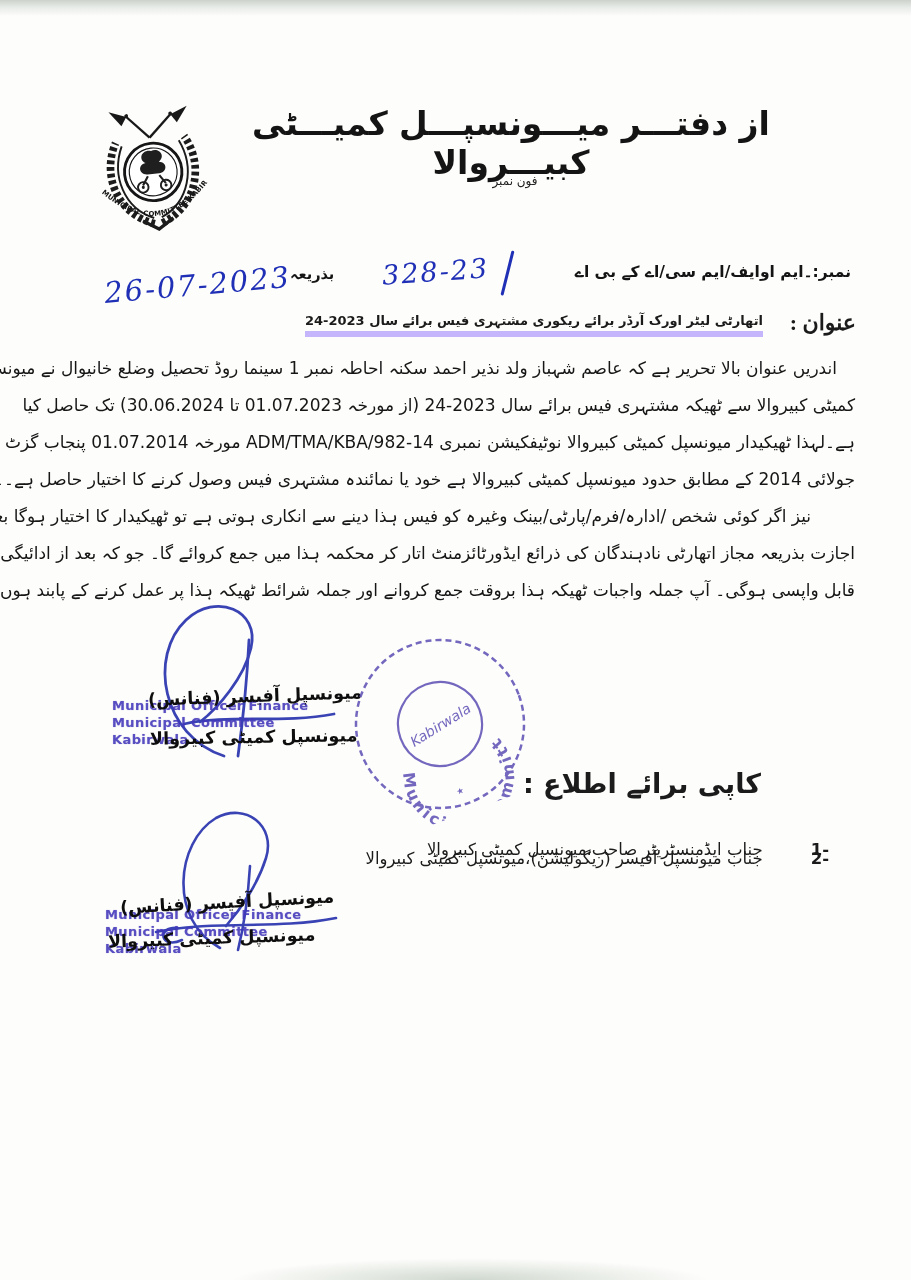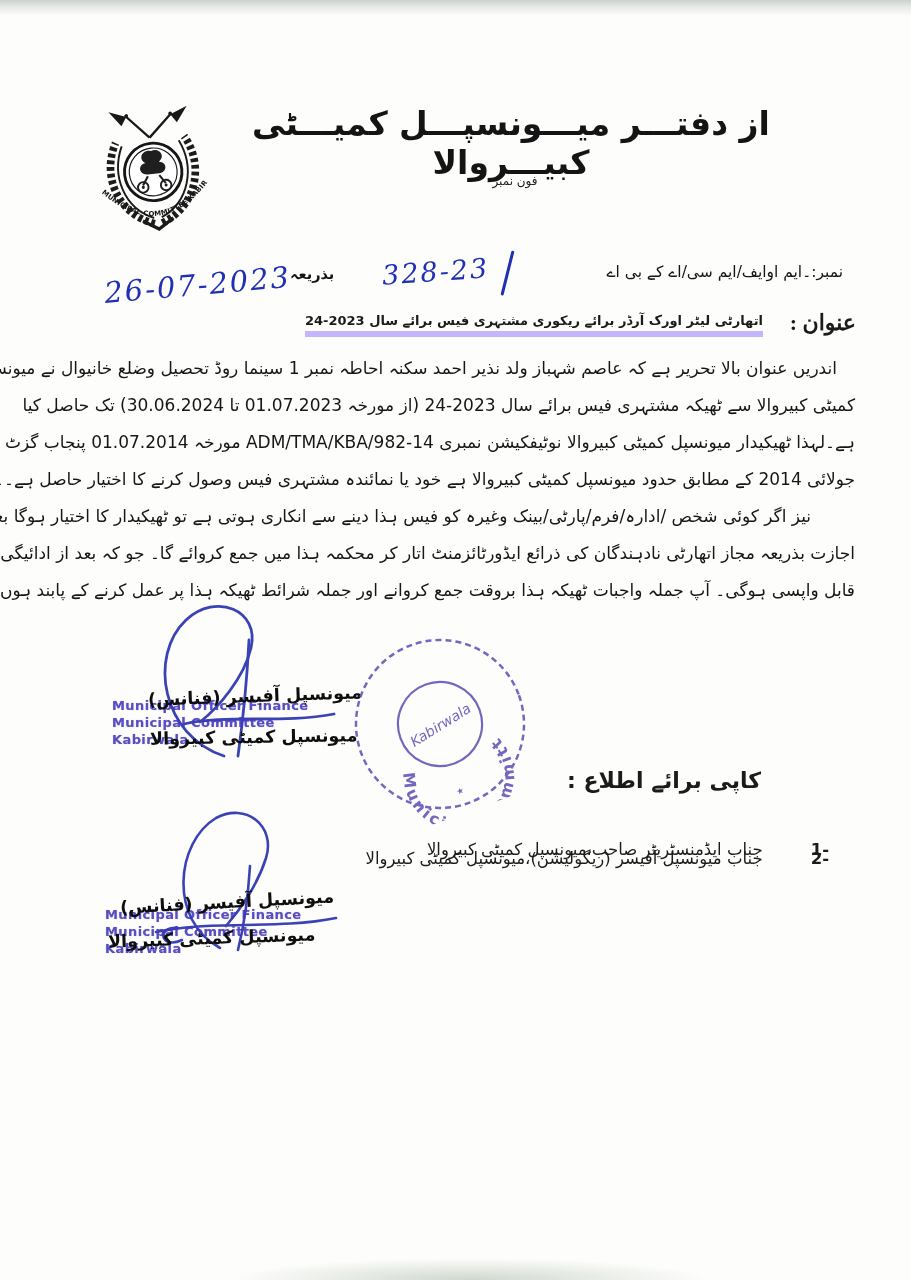--- a/index.html
+++ b/index.html
@@ -14,21 +14,21 @@
     background:linear-gradient(#ccd2cc 0%,#e7ebe7 45%,rgba(255,255,255,0) 100%);}
   .scan-bottom-smudge{position:absolute;left:230px;top:1258px;width:480px;height:22px;
     background:radial-gradient(ellipse at 50% 100%,rgba(150,170,150,.45),rgba(255,255,255,0) 70%);}
   
   .logo{position:absolute;left:86px;top:100px;width:134px;height:140px;transform:rotate(-6deg);}
   .org-title{position:absolute;right:105px;top:104px;width:590px;text-align:center;
     direction:rtl;font-size:33px;font-weight:bold;letter-spacing:1px;color:#141414;}
   .phone{position:absolute;left:470px;top:166px;width:90px;text-align:center;direction:rtl;
     font-size:12px;color:#222;margin-top:8px;}
   
-  .ref-label{position:absolute;right:68px;top:263px;direction:rtl;font-size:15.5px;font-weight:normal;color:#141414;}
+  .ref-label{position:absolute;right:60px;top:263px;direction:rtl;font-size:15.5px;font-weight:bold;color:#141414;}
   .hw-number{position:absolute;left:382px;top:256px;font-size:27px;color:#2030b6;
     font-family:"DejaVu Serif","Liberation Serif",serif;font-style:italic;
     transform:rotate(-4deg);letter-spacing:2px;}
   .hw-slash{position:absolute;left:506px;top:250px;width:2.5px;height:46px;background:#2030b6;
     transform:rotate(14deg);border-radius:2px;}
   .ref-date-label{position:absolute;left:290px;top:266px;direction:rtl;font-size:14.5px;font-weight:bold;color:#141414;}
   .hw-date{position:absolute;left:104px;top:268px;font-size:29px;color:#2030b6;
     font-family:"DejaVu Serif","Liberation Serif",serif;font-style:italic;
     transform:rotate(-5deg);letter-spacing:2px;}
   
@@ -48,21 +48,21 @@
     font-size:13px;letter-spacing:.4px;line-height:17px;opacity:.88;
     text-shadow:0 0 1px rgba(66,55,187,.5);}
   .stampEN1{left:112px;top:697px;width:215px;}
   .stampUR{position:absolute;direction:rtl;font-size:17.5px;font-weight:bold;color:#0e0e0e;white-space:nowrap;}
   .sig1-ur1{left:148px;top:686px;transform:rotate(-2deg);}
   .sig1-ur2{left:150px;top:727px;transform:rotate(-1deg);}
   
   .round-stamp{position:absolute;left:348px;top:632px;width:184px;height:184px;
     transform:rotate(-20deg);opacity:.85;}
   
-  .cc-heading{position:absolute;right:150px;top:768px;direction:rtl;font-size:22px;font-weight:bold;margin-left:32px;}
+  .cc-heading{position:absolute;right:150px;top:768px;direction:rtl;font-size:27px;font-weight:bold;margin-left:32px;}
   .cc-item{position:absolute;right:82px;direction:rtl;font-size:16.5px;white-space:nowrap;}
   .cc-item .cc-num{display:inline-block;font-weight:bold;margin-left:48px;font-family:"DejaVu Sans",sans-serif;}
   .cc-1{top:840px;margin-left:20px;}
   .cc-2{top:849px;}
   
   .sig2-svg{position:absolute;left:148px;top:808px;width:195px;height:150px;}
   .stampEN2{left:105px;top:906px;width:230px;}
   .sig2-ur1{left:120px;top:892px;transform:rotate(-3deg);}
   .sig2-ur2{left:108px;top:928px;transform:rotate(-2deg);}
 </style>

